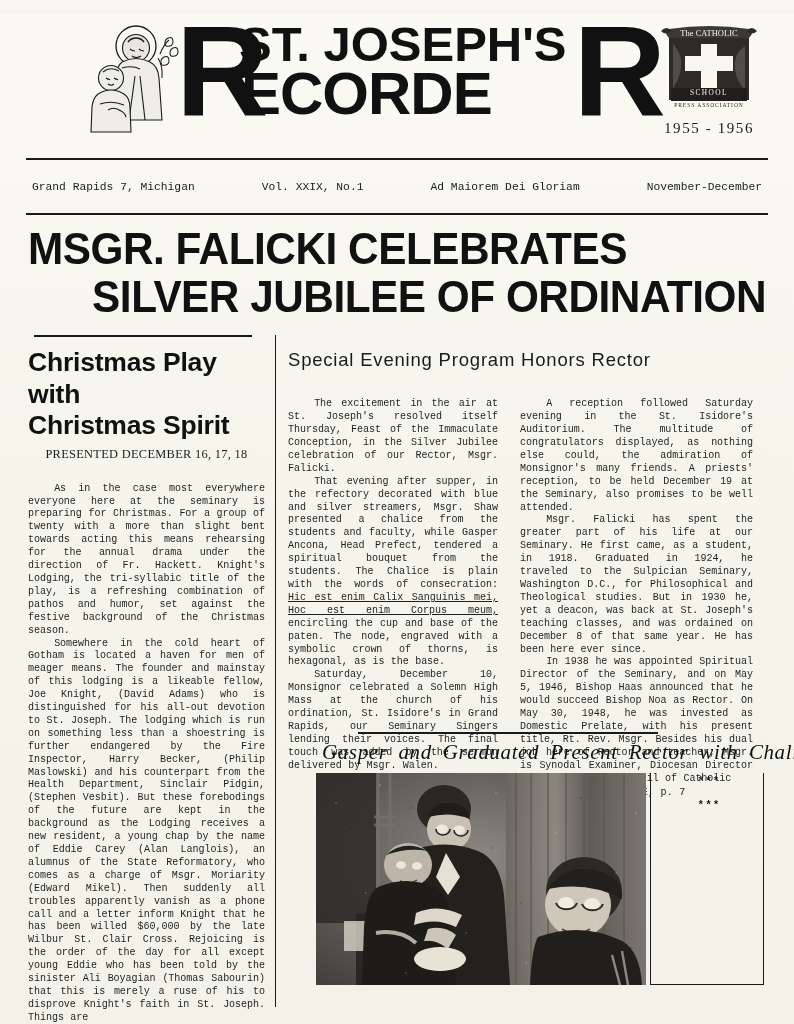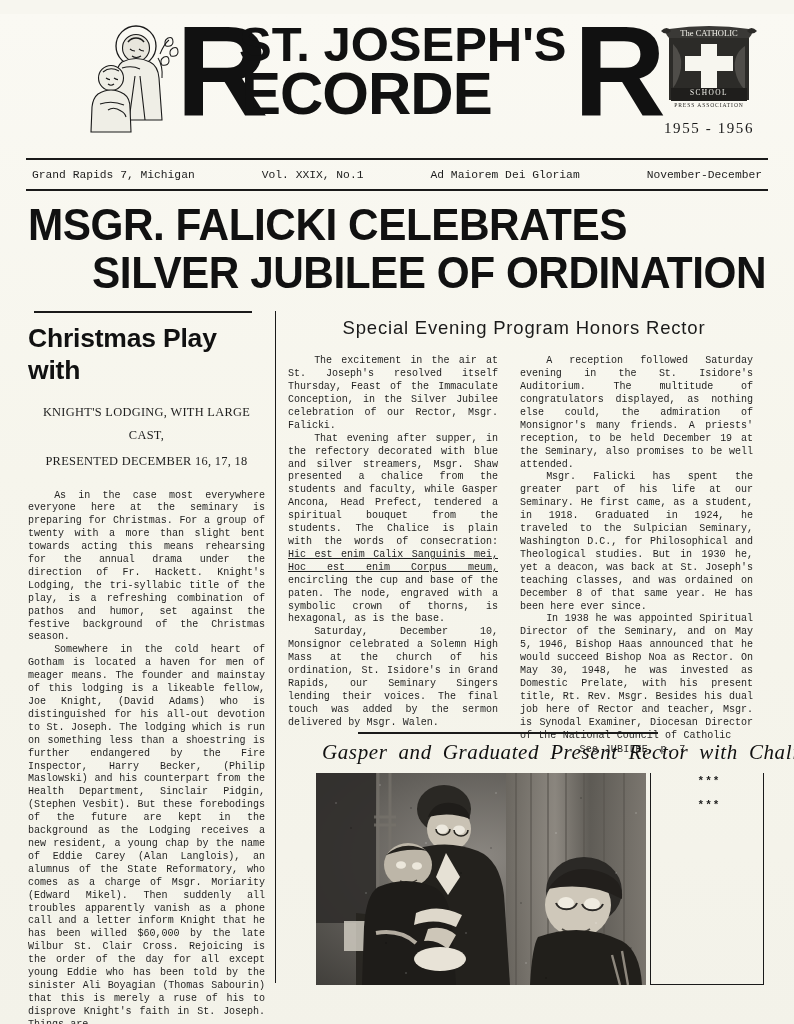--- a/index.html
+++ b/index.html
@@ -38,21 +38,21 @@
   .csp-box{position:relative;width:104px;height:96px;margin:0 auto;}
   .csp-years{
     font-family:"Liberation Serif",serif;font-size:15px;
     letter-spacing:1.6px;margin-top:2px;color:#1a1a1a;
   }
 
   .rule-thick{margin:4px 26px 0 26px;border-top:2.5px solid #1a1a1a;}
 
   
   .dateline{
-    margin:4px 30px;display:flex;justify-content:space-between;
+    margin:16px 30px;display:flex;justify-content:space-between;
     font-family:"Liberation Mono",monospace;font-size:11.3px;
     padding:5px 2px 4px 2px;letter-spacing:0px;color:#1c1c1c;
   }
   .dateline span{white-space:nowrap;}
 
   
   .headline{margin:10px 28px 0 28px;}
   .hl-line{
     font-family:"Liberation Sans",sans-serif;font-weight:700;
     font-size:45px;line-height:1.07;color:#111;
@@ -77,23 +77,23 @@
     font-family:"Liberation Serif",serif;font-size:12.4px;
     text-align:center;margin-top:15px;line-height:1.9;
     letter-spacing:0.3px;color:#1c1c1c;
   }
 
   .deck{
     font-family:"Liberation Sans",sans-serif;font-weight:400;
     font-size:18.5px;color:#1a1a1a;letter-spacing:0.8px;
   }
   .deck1{margin-left:14px;}
-  .deck2{text-align:center;margin-top:6px;margin-right:6px;}
-
-  .twocol{display:flex;margin-top:16px;}
+  .deck2{text-align:left;margin-top:14px;margin-right:6px;}
+
+  .twocol{display:flex;margin-top:27px;}
   .c2{width:221px;padding-right:11px;box-sizing:border-box;}
   .c3{width:244px;padding-left:11px;box-sizing:border-box;}
 
   .body-txt{
     font-family:"Liberation Mono",monospace;
     font-size:10.05px;line-height:1.285;
     text-align:justify;color:#1f1f1f;
     letter-spacing:-0.05px;
     word-spacing:0.4px;
   }
@@ -220,21 +220,21 @@
     <div class="hl-line">MSGR. FALICKI CELEBRATES</div>
     <div class="hl-line l2">SILVER JUBILEE OF ORDINATION</div>
   </div>
 
   <div class="cols">
 
     <div class="col1">
       <div class="col1-rule-top"></div>
       <div class="ch-head">Christmas Play</div>
       <div class="ch-head">with</div>
-      <div class="ch-sub">KNIGHT'S LODGING, WITH LARGE CAST,</div>
+      <div class="ch-head">Christmas Spirit</div>
       <div class="ch-sub" style="margin-top:2px;text-align:center;">PRESENTED DECEMBER 16, 17, 18</div>
       <div class="body-txt" style="margin-top:16px;">
         <p>As in the case most everywhere everyone here at the seminary is preparing for Christmas. For a group of twenty with a more than slight bent towards acting this means rehearsing for the annual drama under the direction of Fr. Hackett. Knight's Lodging, the tri-syllabic title of the play, is a refreshing combination of pathos and humor, set against the festive background of the Christmas season.</p>
         <p>Somewhere in the cold heart of Gotham is located a haven for men of meager means. The founder and mainstay of this lodging is a likeable fellow, Joe Knight, (David Adams) who is distinguished for his all-out devotion to St. Joseph. The lodging which is run on something less than a shoestring is further endangered by the Fire Inspector, Harry Becker, (Philip Maslowski) and his counterpart from the Health Department, Sinclair Pidgin, (Stephen Vesbit). But these forebodings of the future are kept in the background as the Lodging receives a new resident, a young chap by the name of Eddie Carey (Alan Langlois), an alumnus of the State Reformatory, who comes as a charge of Msgr. Moriarity (Edward Mikel). Then suddenly all troubles apparently vanish as a phone call and a letter inform Knight that he has been willed $60,000 by the late Wilbur St. Clair Cross. Rejoicing is the order of the day for all except young Eddie who has been told by the sinister Ali Boyagian (Thomas Sabourin) that this is merely a ruse of his to disprove Knight's faith in St. Joseph. Things are</p>
       </div>
 
     </div>
 
     <div class="vrule"></div>
 

